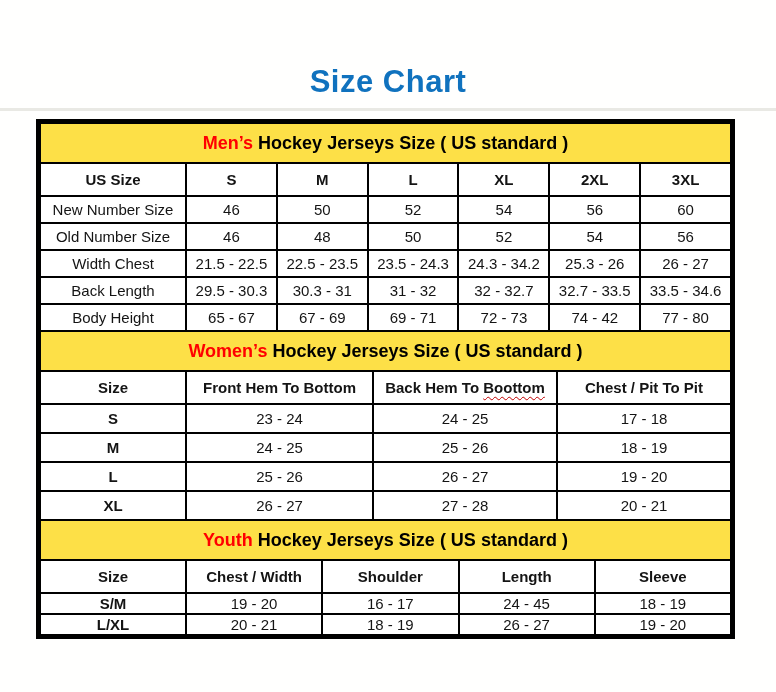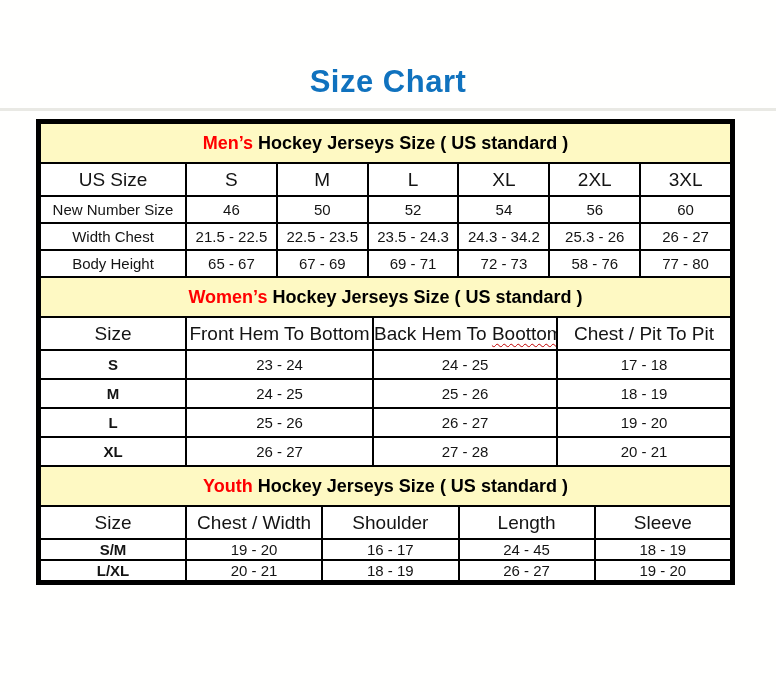--- a/index.html
+++ b/index.html
@@ -45,31 +45,31 @@
   }
   table + table { margin-top: -2px; }
   th, td {
     border: 2px solid #000;
     text-align: center;
     vertical-align: middle;
     overflow: hidden;
     white-space: nowrap;
   }
   .band th {
-    background: #fef9c3;
+    background: #fde047;
     height: 40px;
     font-size: 18px;
     font-weight: 700;
     color: #000;
   }
   .band .hl { color: #FF0000; }
   .cols th {
     height: 33px;
-    font-size: 19px;
-    font-weight: 400;
+    font-size: 15px;
+    font-weight: 700;
   }
   td {
     height: 27px;
     font-size: 15px;
     font-weight: 400;
   }
   .t-womens td { height: 29px; }
   .t-youth  td { height: 21px; }
   .t-womens td.rowlabel, .t-youth td.rowlabel { font-weight: 700; }
   .squiggle {
@@ -118,35 +118,53 @@
       <tr>
         <td class="rowlabel">New Number Size</td>
         <td>46</td>
         <td>50</td>
         <td>52</td>
         <td>54</td>
         <td>56</td>
         <td>60</td>
       </tr>
       <tr>
+        <td class="rowlabel">Old Number Size</td>
+        <td>46</td>
+        <td>48</td>
+        <td>50</td>
+        <td>52</td>
+        <td>54</td>
+        <td>56</td>
+      </tr>
+      <tr>
         <td class="rowlabel">Width Chest</td>
         <td>21.5 - 22.5</td>
         <td>22.5 - 23.5</td>
         <td>23.5 - 24.3</td>
         <td>24.3 - 34.2</td>
         <td>25.3 - 26</td>
         <td>26 - 27</td>
       </tr>
       <tr>
+        <td class="rowlabel">Back Length</td>
+        <td>29.5 - 30.3</td>
+        <td>30.3 - 31</td>
+        <td>31 - 32</td>
+        <td>32 - 32.7</td>
+        <td>32.7 - 33.5</td>
+        <td>33.5 - 34.6</td>
+      </tr>
+      <tr>
         <td class="rowlabel">Body Height</td>
         <td>65 - 67</td>
         <td>67 - 69</td>
         <td>69 - 71</td>
         <td>72 - 73</td>
-        <td>58 - 76</td>
+        <td>74 - 42</td>
         <td>77 - 80</td>
       </tr>
     </tbody>
       </table>
 
     <table class="t-womens">
       <colgroup>
         <col style="width:146px">
         <col style="width:187px">
         <col style="width:184px">

